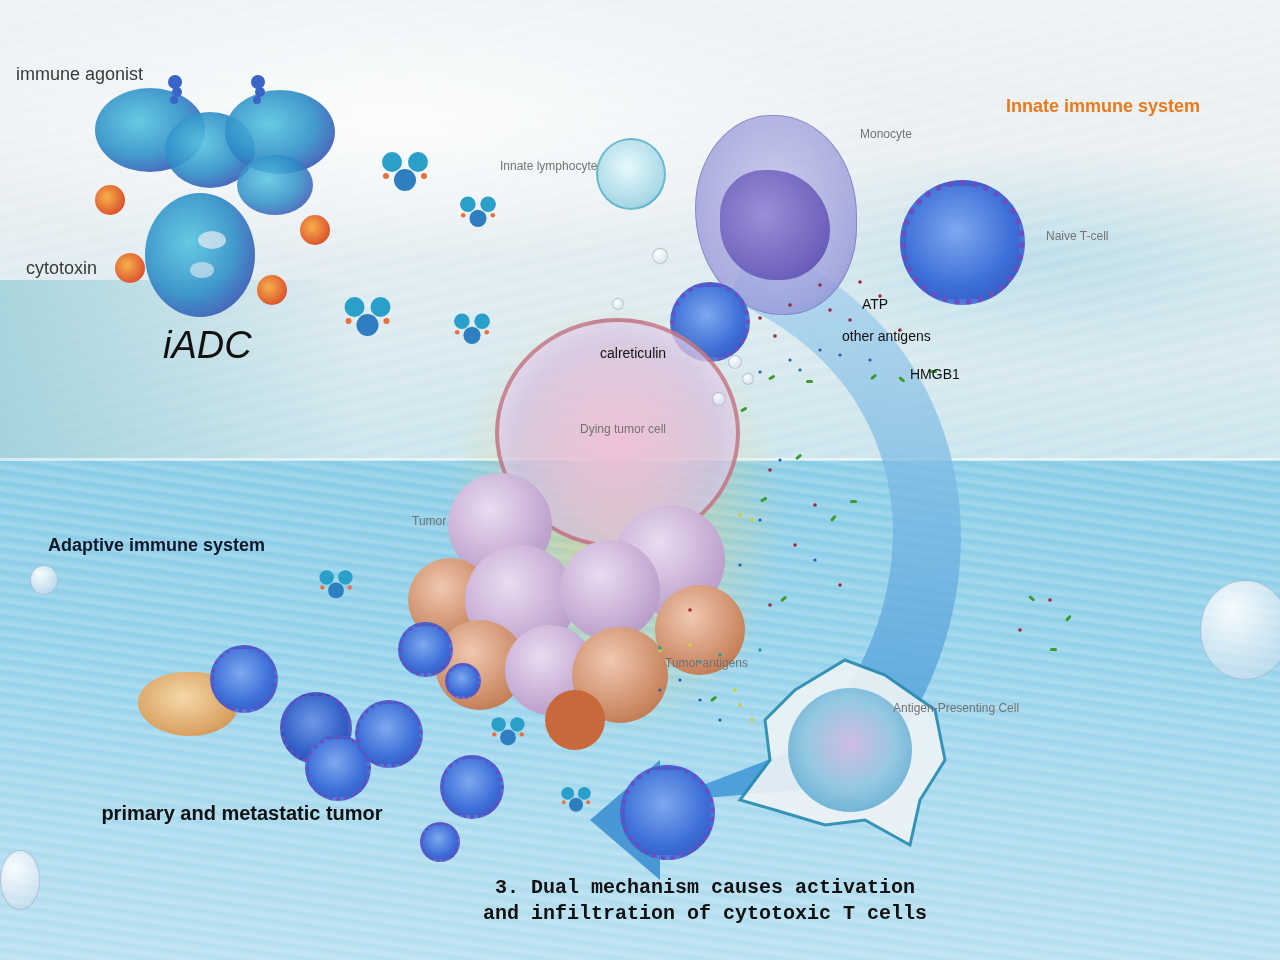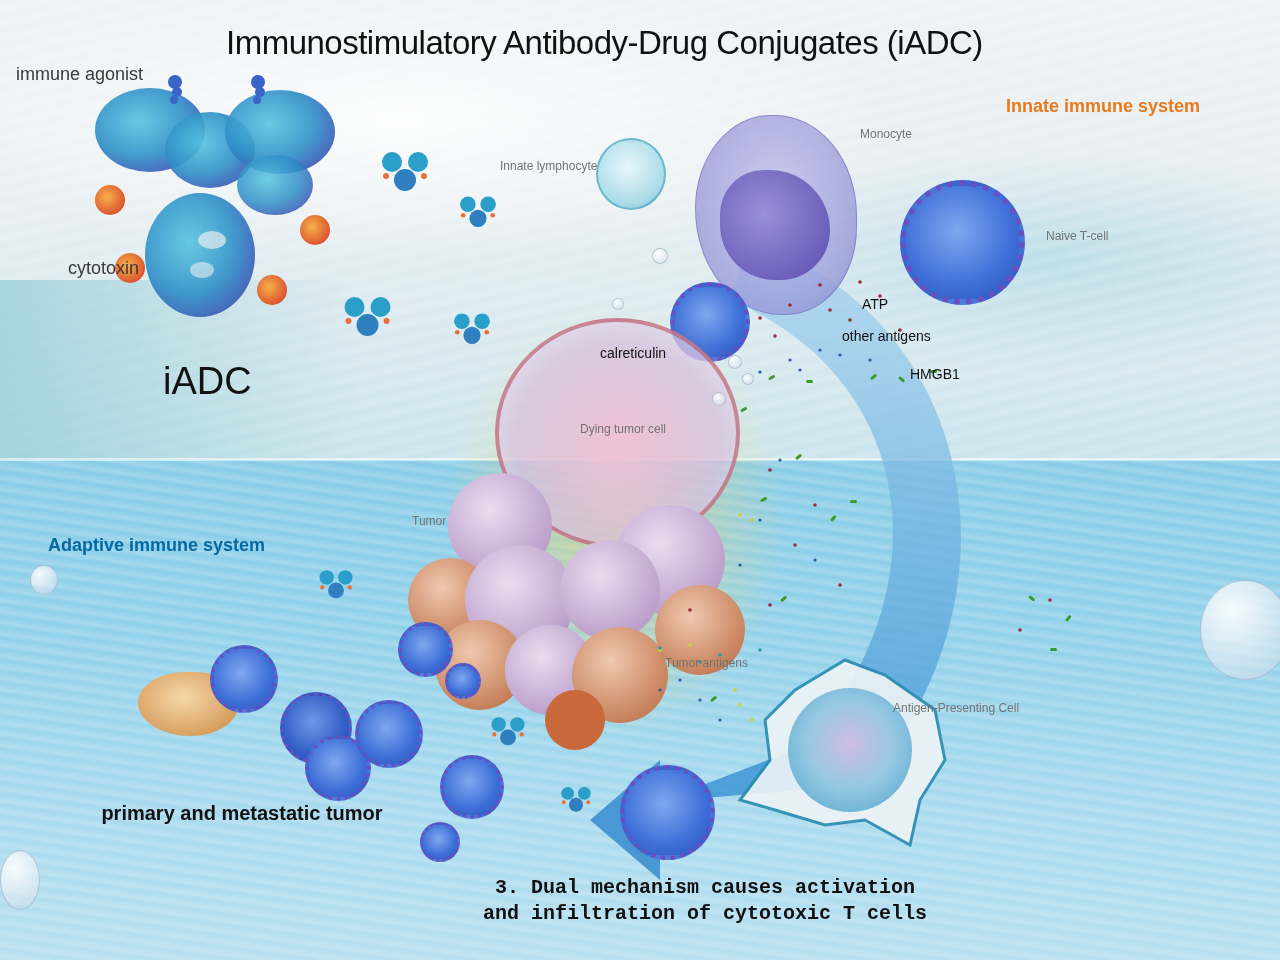--- a/index.html
+++ b/index.html
@@ -41,21 +41,21 @@
   .cycle-arrow { position: absolute; left: 560px; top: 180px; width: 520px; height: 700px; }
 
   
   .txt { position: absolute; white-space: nowrap; color: #111; }
   .title { left: 226px; top: 24px; font-size: 33px; font-weight: 400; color: #111; letter-spacing: -0.5px; }
   .label-sm { font-size: 12px; color: #737373; }
   .label-gray { font-size: 18px; color: #3a3a3a; }
   .label-xs { font-size: 14px; color: #111; }
   .step { font-size: 20px; font-weight: 700; color: #111; text-align: center; line-height: 26px; white-space: normal; }
   .region-innate { font-size: 18px; font-weight: 700; color: #e87a1c; }
-  .region-adaptive { font-size: 18px; font-weight: 700; color: #0369a1; }
+  .region-adaptive { font-size: 18px; font-weight: 700; color: #0f172a; }
   .iadc-big { font-size: 38px; color: #111; }
 
   
   .mol { position: absolute; }
   .bubble { position: absolute; border-radius: 50%; border: 1px solid rgba(160,180,200,0.7); background: radial-gradient(circle at 35% 30%, rgba(255,255,255,0.9), rgba(190,205,225,0.4)); }
 
   .dots { position: absolute; left: 0; top: 0; width: 1280px; height: 960px; pointer-events: none; }
 
   .glow { position: absolute; border-radius: 50%; }
 </style>
@@ -293,25 +293,24 @@
         <circle cx="752" cy="720" r="2"></circle>
     </g>
     <g fill="#2a9aa0">
       <circle cx="700" cy="662" r="1.8"></circle>
         <circle cx="660" cy="648" r="1.8"></circle>
         <circle cx="720" cy="655" r="1.8"></circle>
         <circle cx="760" cy="650" r="1.8"></circle>
     </g>
   </svg>
 
-  <div class="txt title">Immunostimulatory Antibody-Drug Conjugates (iADC)</div>
 
   <div class="txt label-gray" style="left:16px; top:64px;">immune agonist</div>
-  <div class="txt label-gray" style="left:26px; top:258px;margin-left:42px;">cytotoxin</div>
-  <div class="txt iadc-big" style="left:163px; top:360px;">iADC</div>
+  <div class="txt label-gray" style="left:26px; top:258px;">cytotoxin</div>
+  <div class="txt iadc-big" style="left:163px; top:324px;font-style:italic;">iADC</div>
 
   <div class="txt region-innate" style="left:1006px; top:96px;">Innate immune system</div>
   <div class="txt region-adaptive" style="left:48px; top:535px;">Adaptive immune system</div>
 
   <div class="txt label-sm" style="left:500px; top:159px;">Innate lymphocyte</div>
   <div class="txt label-sm" style="left:860px; top:127px;">Monocyte</div>
   <div class="txt label-sm" style="left:1046px; top:205px;margin-top:24px;">Naive T-cell</div>
 
 
   <div class="txt label-xs" style="left:600px; top:345px;">calreticulin</div>

